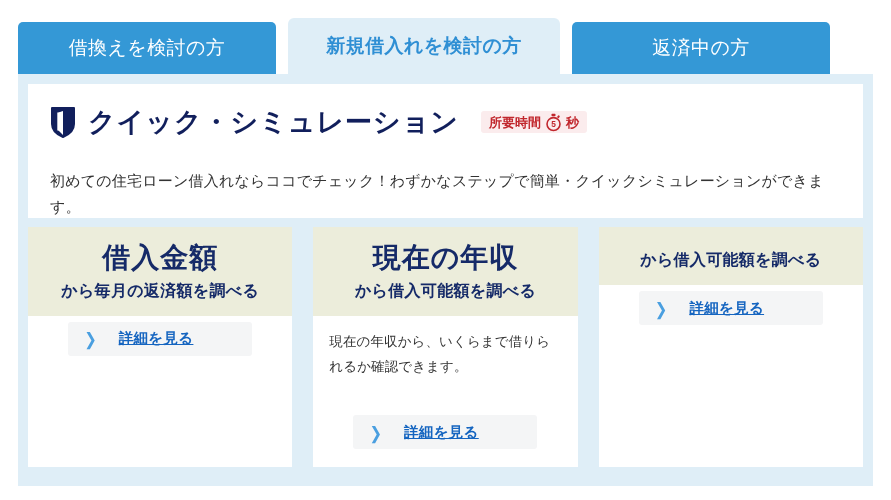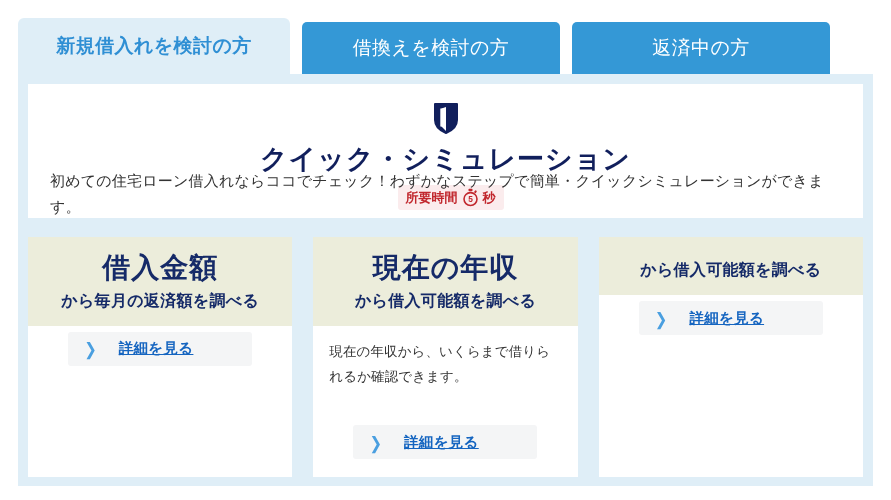--- a/index.html
+++ b/index.html
@@ -80,21 +80,20 @@
     height: 134px;
     background: #ffffff;
     box-sizing: border-box;
     padding: 18px 22px 14px 22px;
   }
   .intro-head {
     display: flex;
     align-items: center;
     gap: 12px;
     height: 40px;
-    flex-direction: column;
   }
   .shield-icon {
     width: 26px;
     height: 32px;
     flex: 0 0 auto;
     display: block;
   }
   .intro-title {
     font-size: 27px;
     font-weight: bold;
@@ -104,21 +103,21 @@
     line-height: 1;
   }
   .time-badge {
     display: inline-flex;
     align-items: center;
     gap: 3px;
     background: #fbeced;
     border-radius: 3px;
     padding: 3px 8px 3px 8px;
     margin-left: 10px;
-    height: 40px;
+    height: 22px;
     box-sizing: border-box;
   }
   .time-badge .badge-text {
     font-size: 13px;
     font-weight: bold;
     color: #c1272d;
     letter-spacing: 0;
     line-height: 1;
   }
   .stopwatch {
@@ -131,21 +130,21 @@
     font-size: 15px;
     line-height: 1.75;
     color: #333333;
     letter-spacing: 0.2px;
   }
 
   
   .cards-row {
     display: flex;
     gap: 21px;
-    margin-top: 19px;
+    margin-top: 9px;
   }
   .card {
     width: 272px;
     background: #ffffff;
     box-sizing: border-box;
     display: flex;
     flex-direction: column;
     height: 240px;
   }
   .card-head {
@@ -208,25 +207,25 @@
     letter-spacing: 0.3px;
     font-weight: bold;
   }
 </style>
 </head>
 <body>
 
 <div class="screen">
 
   <div class="tab-strip">
+    <div class="tab inactive">
+      <span>借換えを検討の方</span>
+    </div>
     <div class="tab active">
       <span>新規借入れを検討の方</span>
-    </div>
-    <div class="tab inactive">
-      <span>借換えを検討の方</span>
     </div>
     <div class="tab inactive">
       <span>返済中の方</span>
     </div>
   </div>
 
   <div class="panel">
 
     <div class="intro-card">
       <div class="intro-head">

